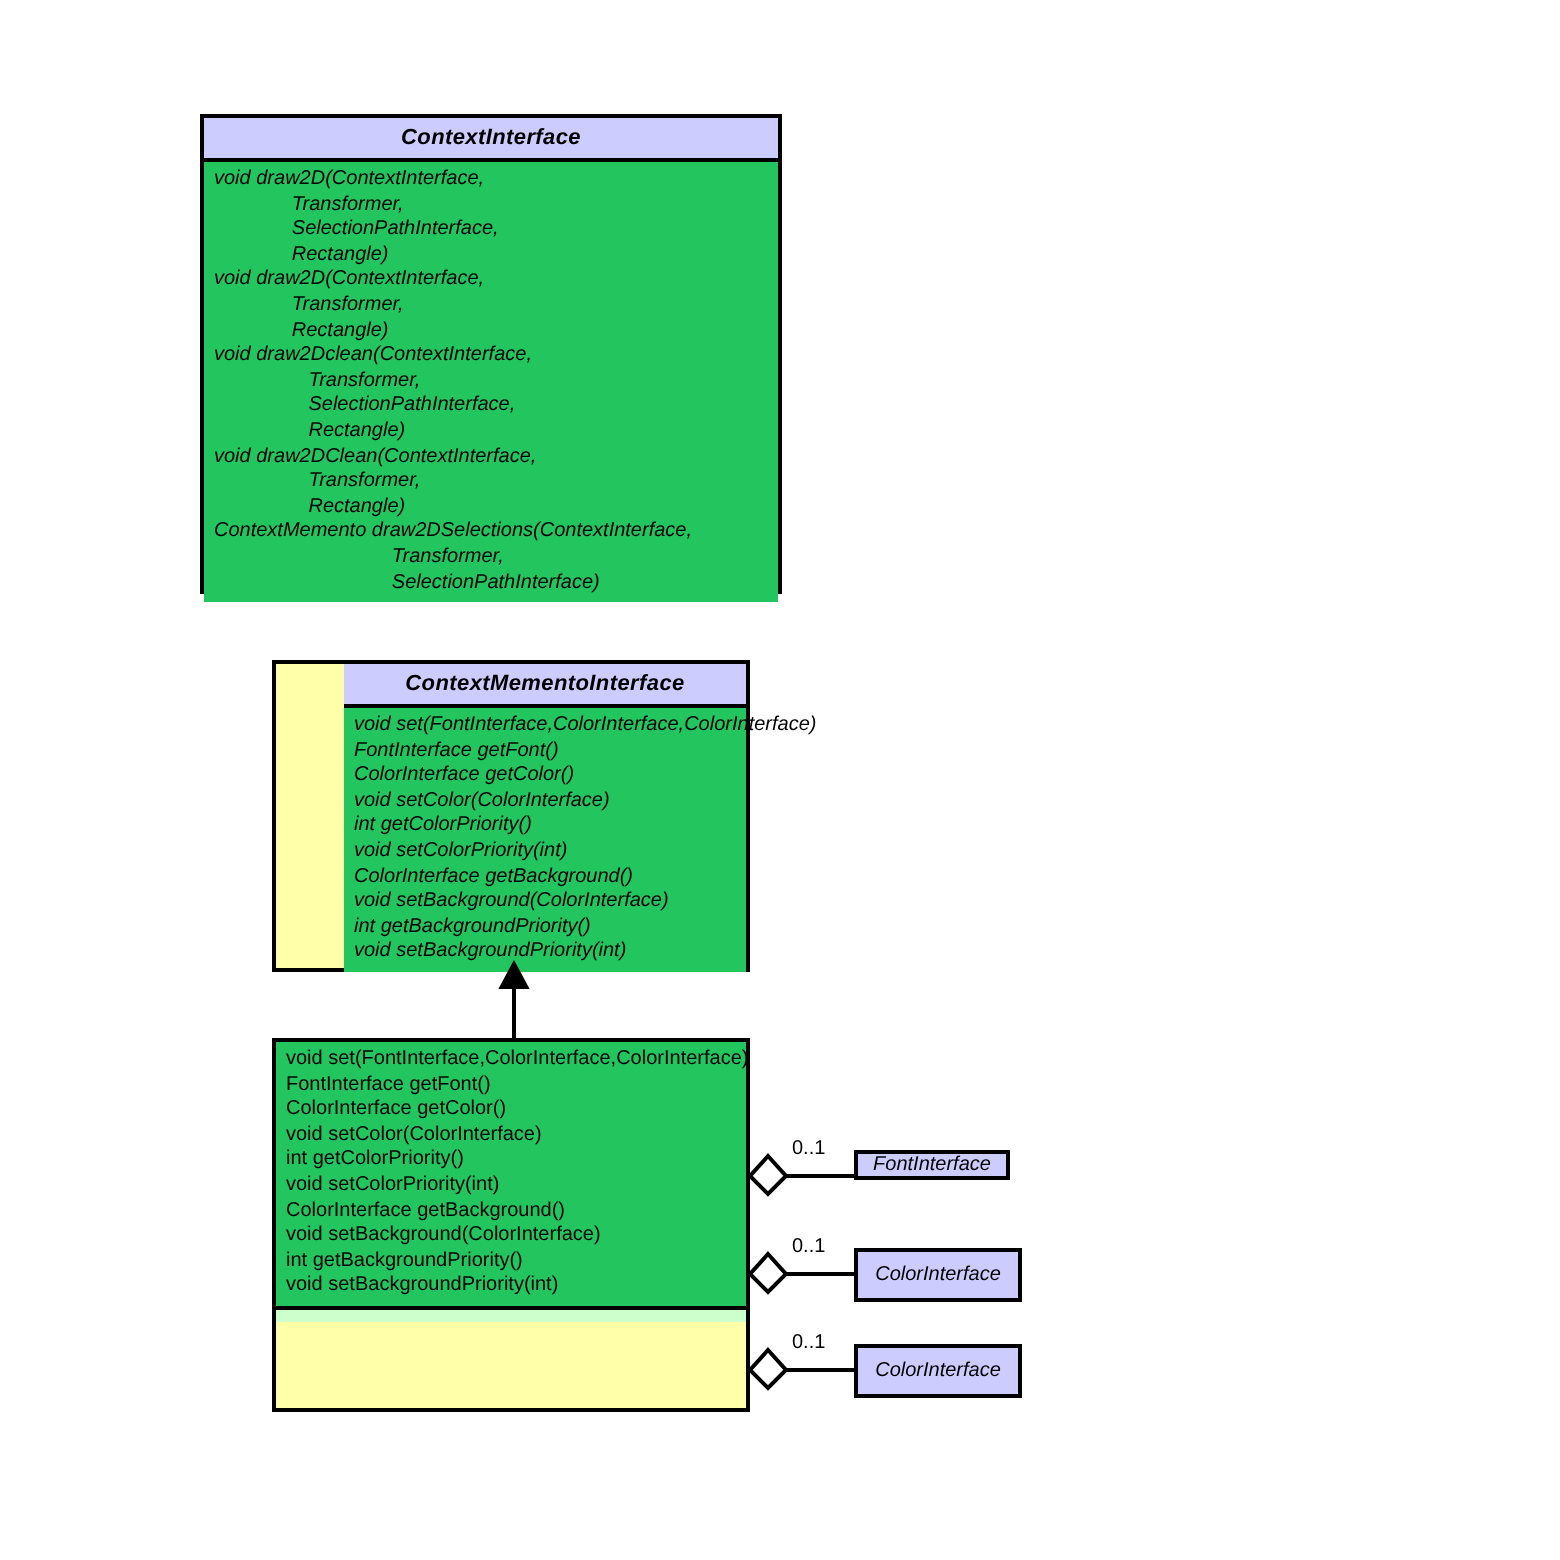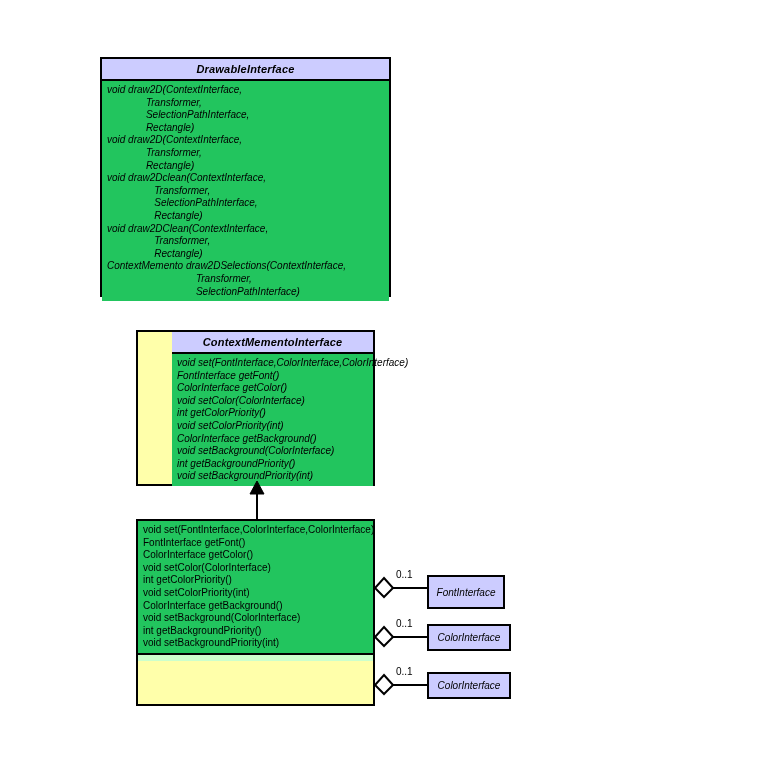--- a/index.html
+++ b/index.html
@@ -96,21 +96,21 @@
     position: absolute;
     overflow: visible;
   }
 </style>
 </head>
 <body>
 
 <div id="diagram-canvas">
 
   <div class="uml-class" id="box-drawable" style="left:100px; top:57px; width:291px; height:240px;">
-    <div class="uml-header italic">DrawableInterface</div>
+    <div class="uml-header italic">ContextInterface</div>
     <div class="uml-compartment yellow ops-italic" id="ops-drawable"><span class="uml-line">void draw2D(ContextInterface,</span><span class="uml-line">              Transformer,</span><span class="uml-line">              SelectionPathInterface,</span><span class="uml-line">              Rectangle)</span><span class="uml-line">void draw2D(ContextInterface,</span><span class="uml-line">              Transformer,</span><span class="uml-line">              Rectangle)</span><span class="uml-line">void draw2Dclean(ContextInterface,</span><span class="uml-line">                 Transformer,</span><span class="uml-line">                 SelectionPathInterface,</span><span class="uml-line">                 Rectangle)</span><span class="uml-line">void draw2DClean(ContextInterface,</span><span class="uml-line">                 Transformer,</span><span class="uml-line">                 Rectangle)</span><span class="uml-line">ContextMemento draw2DSelections(ContextInterface,</span><span class="uml-line">                                Transformer,</span><span class="uml-line">                                SelectionPathInterface)</span></div>
   </div>
 
   <div class="uml-class" id="box-cmi" style="left:136px; top:330px; width:239px; height:156px;padding-left:34px;">
     <div class="uml-header italic">ContextMementoInterface</div>
     <div class="uml-compartment yellow ops-italic" id="ops-cmi"><span class="uml-line">void set(FontInterface,ColorInterface,ColorInterface)</span><span class="uml-line">FontInterface getFont()</span><span class="uml-line">ColorInterface getColor()</span><span class="uml-line">void setColor(ColorInterface)</span><span class="uml-line">int getColorPriority()</span><span class="uml-line">void setColorPriority(int)</span><span class="uml-line">ColorInterface getBackground()</span><span class="uml-line">void setBackground(ColorInterface)</span><span class="uml-line">int getBackgroundPriority()</span><span class="uml-line">void setBackgroundPriority(int)</span></div>
   </div>
 
   <div class="uml-class" id="box-cm" style="left:136px; top:519px; width:239px; height:187px;">
     <div class="uml-compartment yellow ops-plain" id="ops-cm"><span class="uml-line">void set(FontInterface,ColorInterface,ColorInterface)</span><span class="uml-line">FontInterface getFont()</span><span class="uml-line">ColorInterface getColor()</span><span class="uml-line">void setColor(ColorInterface)</span><span class="uml-line">int getColorPriority()</span><span class="uml-line">void setColorPriority(int)</span><span class="uml-line">ColorInterface getBackground()</span><span class="uml-line">void setBackground(ColorInterface)</span><span class="uml-line">int getBackgroundPriority()</span><span class="uml-line">void setBackgroundPriority(int)</span></div>
@@ -120,21 +120,21 @@
   <div class="conn-line v" style="left:256px; top:487px; height:33px;"></div>
   <svg class="arrowhead" style="left:249px; top:481px;" width="16" height="14">
     <polygon points="8,0 1,13 15,13" fill="#000000" stroke="#000000" stroke-width="1"></polygon>
   </svg>
 
   <svg class="diamond" style="left:374px; top:578px;" width="20" height="20">
     <polygon points="10,0 19,10 10,19 1,10" fill="#ffffff" stroke="#000000" stroke-width="2"></polygon>
   </svg>
   <div class="conn-line h" style="left:393px; top:587px; width:35px;"></div>
   <div class="multiplicity" style="left:396px; top:569px;">0..1</div>
-  <div class="uml-small" style="left:427px; top:575px; width:78px; height:34px;">
+  <div class="uml-small" style="left:427px; top:575px; width:78px; height:15px;">
     <span>FontInterface</span>
   </div>
 
   <svg class="diamond" style="left:374px; top:627px;" width="20" height="20">
     <polygon points="10,0 19,10 10,19 1,10" fill="#ffffff" stroke="#000000" stroke-width="2"></polygon>
   </svg>
   <div class="conn-line h" style="left:393px; top:636px; width:35px;"></div>
   <div class="multiplicity" style="left:396px; top:618px;">0..1</div>
   <div class="uml-small" style="left:427px; top:624px; width:84px; height:27px;">
     <span>ColorInterface</span>

